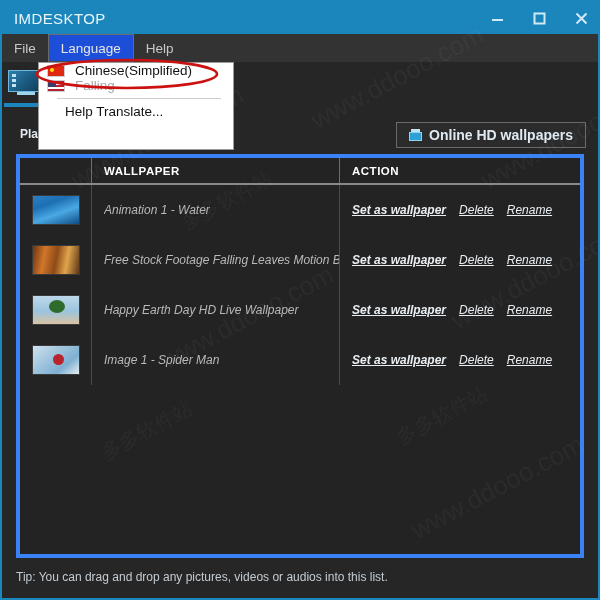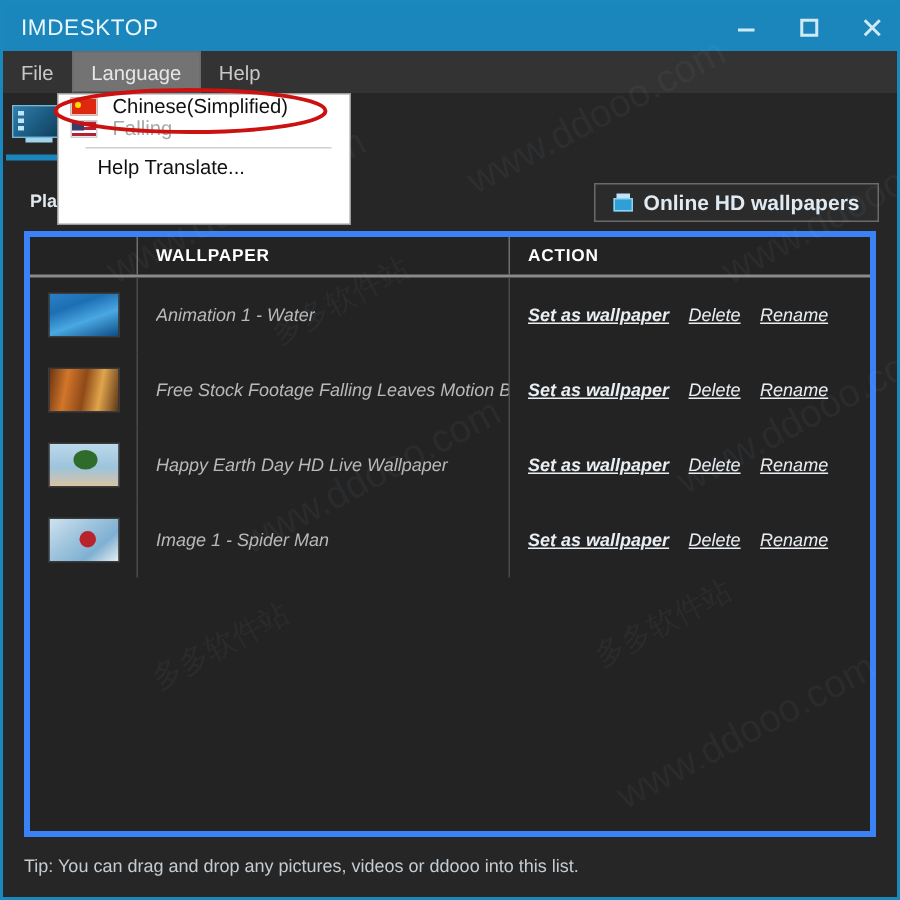--- a/index.html
+++ b/index.html
@@ -49,21 +49,21 @@
     width: 600px; height: 28px;
     background: #333333;
     display: flex; align-items: center;
   }
   .menu-item {
     height: 28px; padding: 0 12px;
     display: flex; align-items: center;
     color: #c8c8c8; font-size: 13.5px;
   }
   .menu-item.open {
-    background: #737373;
+    background: #1d4ed8;
     border: 1px solid #6b6b6b;
     border-bottom: 1px solid #4a4a4a;
     color: #e6e6e6;
   }
 
   
   #toolbar {
     position: absolute; left: 0; top: 60px;
     width: 596px; height: 92px;
     background: #262626;
@@ -397,21 +397,21 @@
           <div class="c-act">
             <span class="act-link primary">Set as wallpaper</span>
             <span class="act-link">Delete</span>
             <span class="act-link">Rename</span>
           </div>
         </div>
       </div>
   </div>
 
   <div id="tipbar">
-    <span id="tip-text">Tip: You can drag and drop any pictures, videos or ddooo into this list.</span>
+    <span id="tip-text">Tip: You can drag and drop any pictures, videos or audios into this list.</span>
   </div>
 
   <div id="wm-layer">
       <div class="wm" style="left: 60px; top: 120px;">www.ddooo.com</div>
       <div class="wm" style="left: 300px; top: 60px;">www.ddooo.com</div>
       <div class="wm wm-cn" style="left: 175px; top: 185px;">多多软件站</div>
       <div class="wm" style="left: 150px; top: 300px;">www.ddooo.com</div>
       <div class="wm wm-cn" style="left: 390px; top: 400px;">多多软件站</div>
       <div class="wm" style="left: 400px; top: 470px;">www.ddooo.com</div>
       <div class="wm wm-cn" style="left: 95px; top: 415px;">多多软件站</div>

